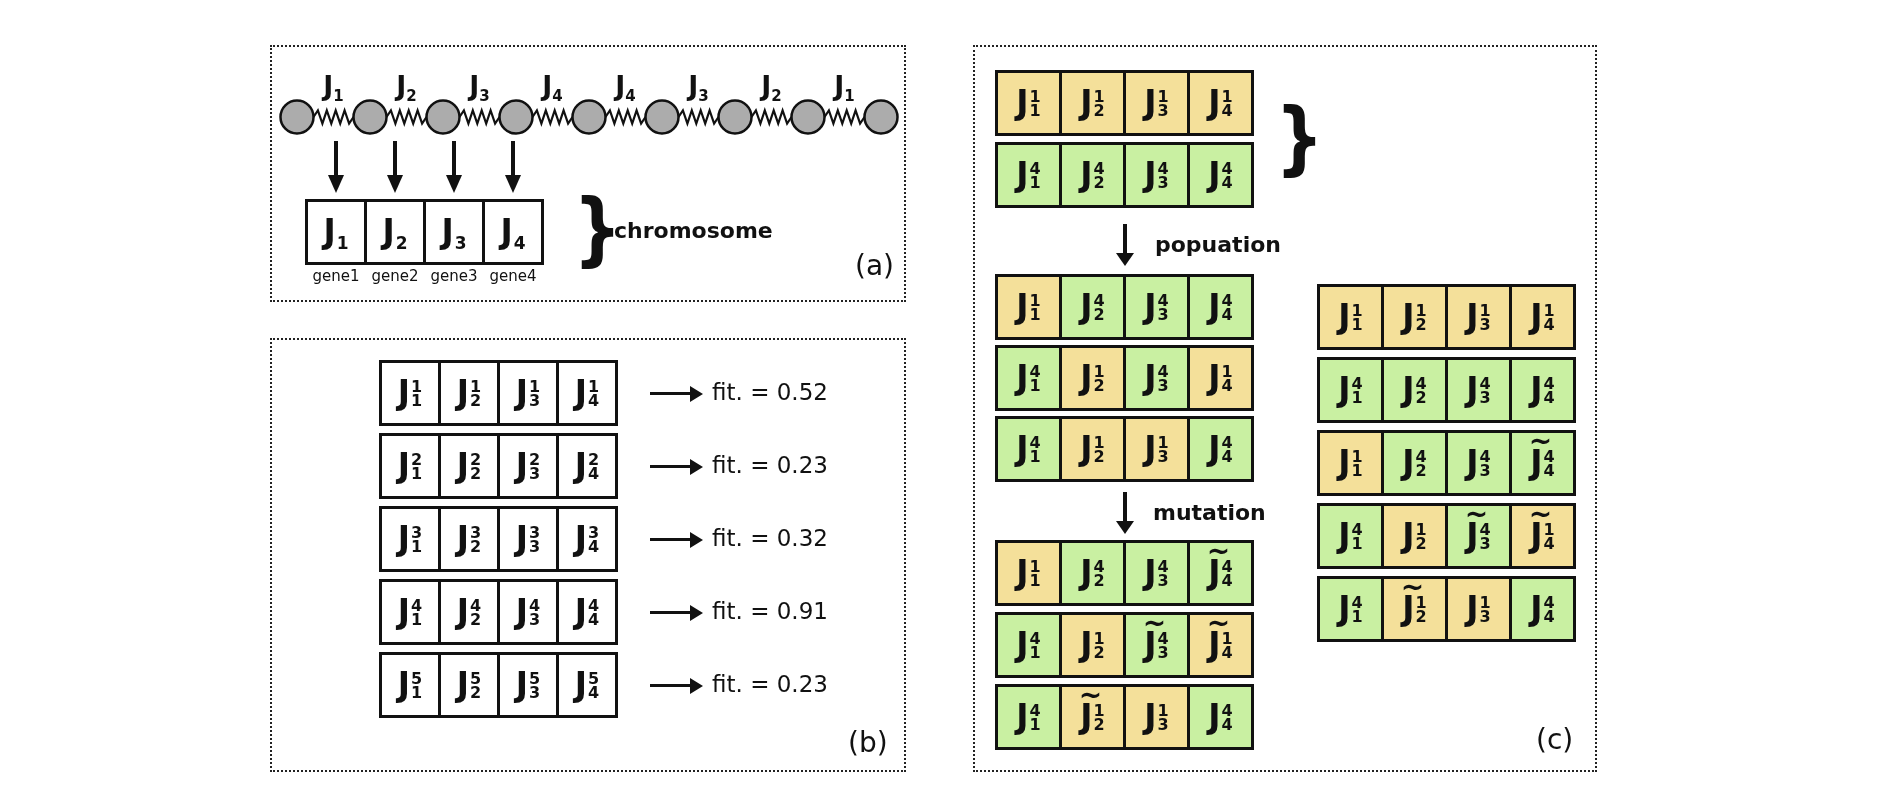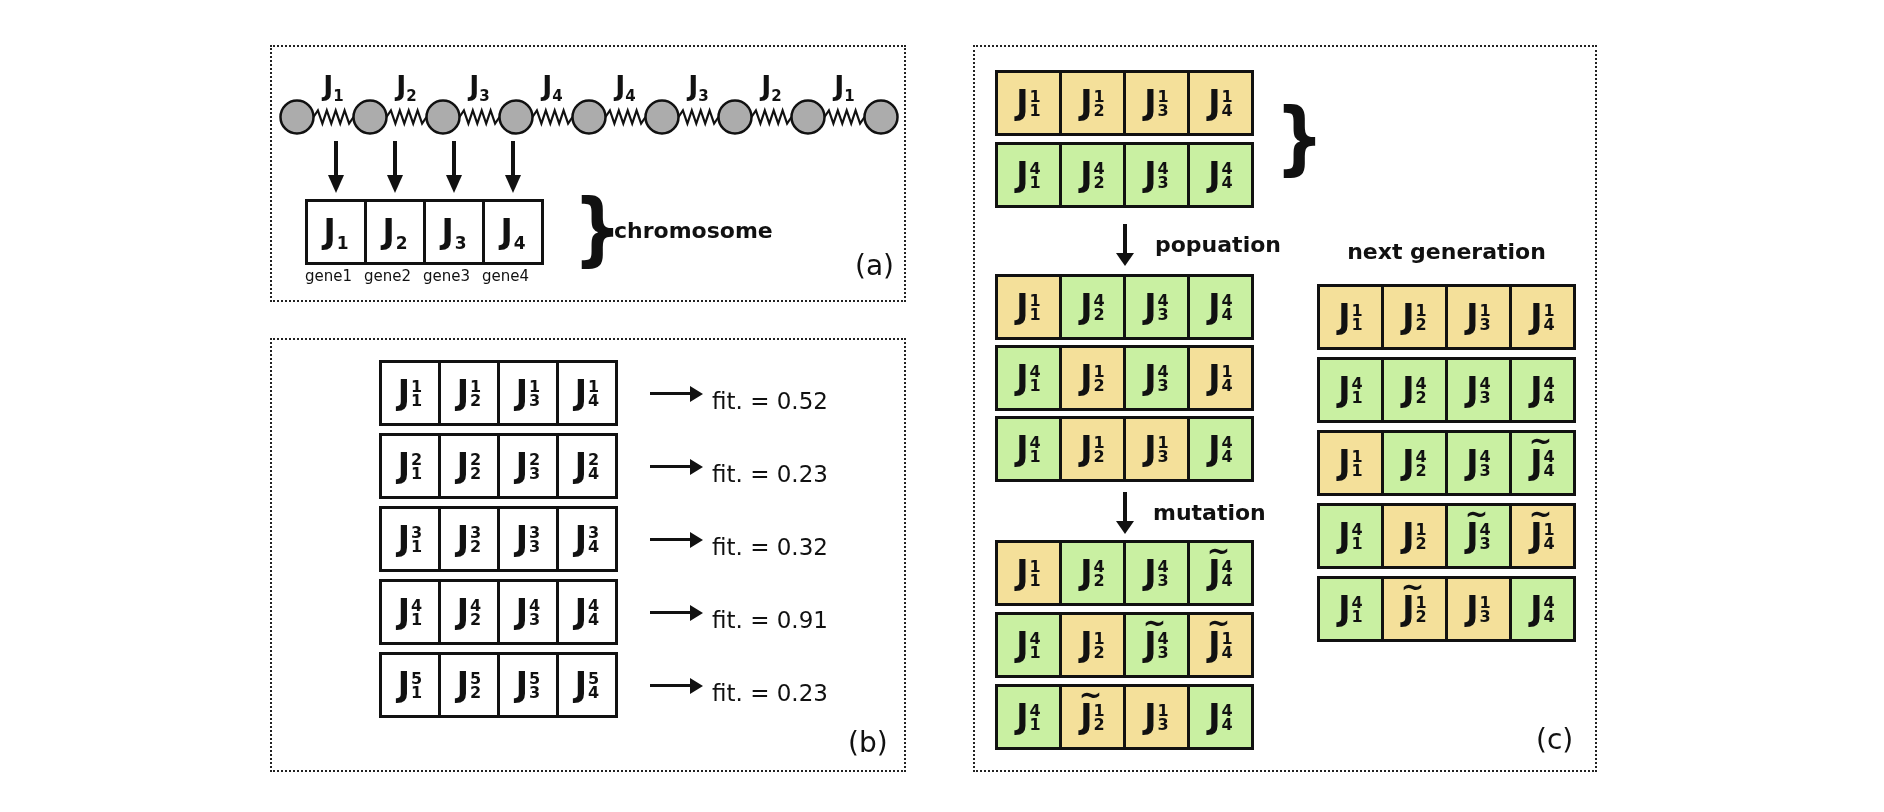--- a/index.html
+++ b/index.html
@@ -20,22 +20,22 @@
   .gStack{display:inline-flex;flex-direction:column;align-items:flex-start;
           font-size:16px;line-height:14px;margin-left:1px;transform:translateY(1px);}
   .gSubOnly{font-size:17px;align-self:flex-end;margin-bottom:-6px;margin-left:1px;}
   .tilde{position:absolute;top:-16px;left:50%;transform:translateX(-58%);
          font-size:28px;line-height:18px;font-weight:700;}
 
   .bcap{position:absolute;font-weight:700;font-size:22px;line-height:26px;white-space:pre;}
   .panel-tag{position:absolute;font-size:28px;font-weight:400;}
   .brace{position:absolute;font-size:80px;line-height:58px;font-weight:700;transform:scaleX(0.85);}
 
-  .fitText{position:absolute;font-size:23px;font-weight:400;white-space:nowrap;margin-top:9px;}
-  .geneCap{position:absolute;width:62px;text-align:left;font-size:15px;font-weight:400;}
+  .fitText{position:absolute;font-size:23px;font-weight:400;white-space:nowrap;}
+  .geneCap{position:absolute;width:62px;text-align:center;font-size:15px;font-weight:400;}
 
   .rarrow{position:absolute;width:42px;height:3px;background:#111;}
   .rarrow::after{content:"";position:absolute;right:-11px;top:50%;transform:translateY(-50%);
                  border-left:13px solid #111;border-top:8px solid transparent;border-bottom:8px solid transparent;}
   .varrow{position:absolute;width:4px;height:30px;background:#111;}
   .varrow::after{content:"";position:absolute;left:50%;transform:translateX(-50%);bottom:-12px;
                  border-top:13px solid #111;border-left:9px solid transparent;border-right:9px solid transparent;}
   .centerTxt{text-align:center;}
 </style>
 </head>
@@ -315,21 +315,20 @@
 
   <div class="panel" id="panelC">
     <div class="brace" style="left:296px;top:62px;">}</div>
 
     <div class="varrow" style="left:148px;top:177px;"></div>
     <div class="bcap" style="left:180px;top:185px;">popuation</div>
 
     <div class="varrow" style="left:148px;top:445px;"></div>
     <div class="bcap" style="left:178px;top:453px;">mutation</div>
 
-    <div class="bcap centerTxt" style="left:342px;top:192px;width:259px;">next generation</div>
 
     <div class="panel-tag" style="left:561px;top:676px;">(c)</div>
   <div class="chrow" style="left: 20px; top: 23px;">
         <div class="cell" style="width: 67px; background: rgb(244, 224, 154);">
           <span class="gene">
             <span class="gJ">J</span>
             <span class="gStack">
               <span>1</span>
               <span>1</span>
             </span>

